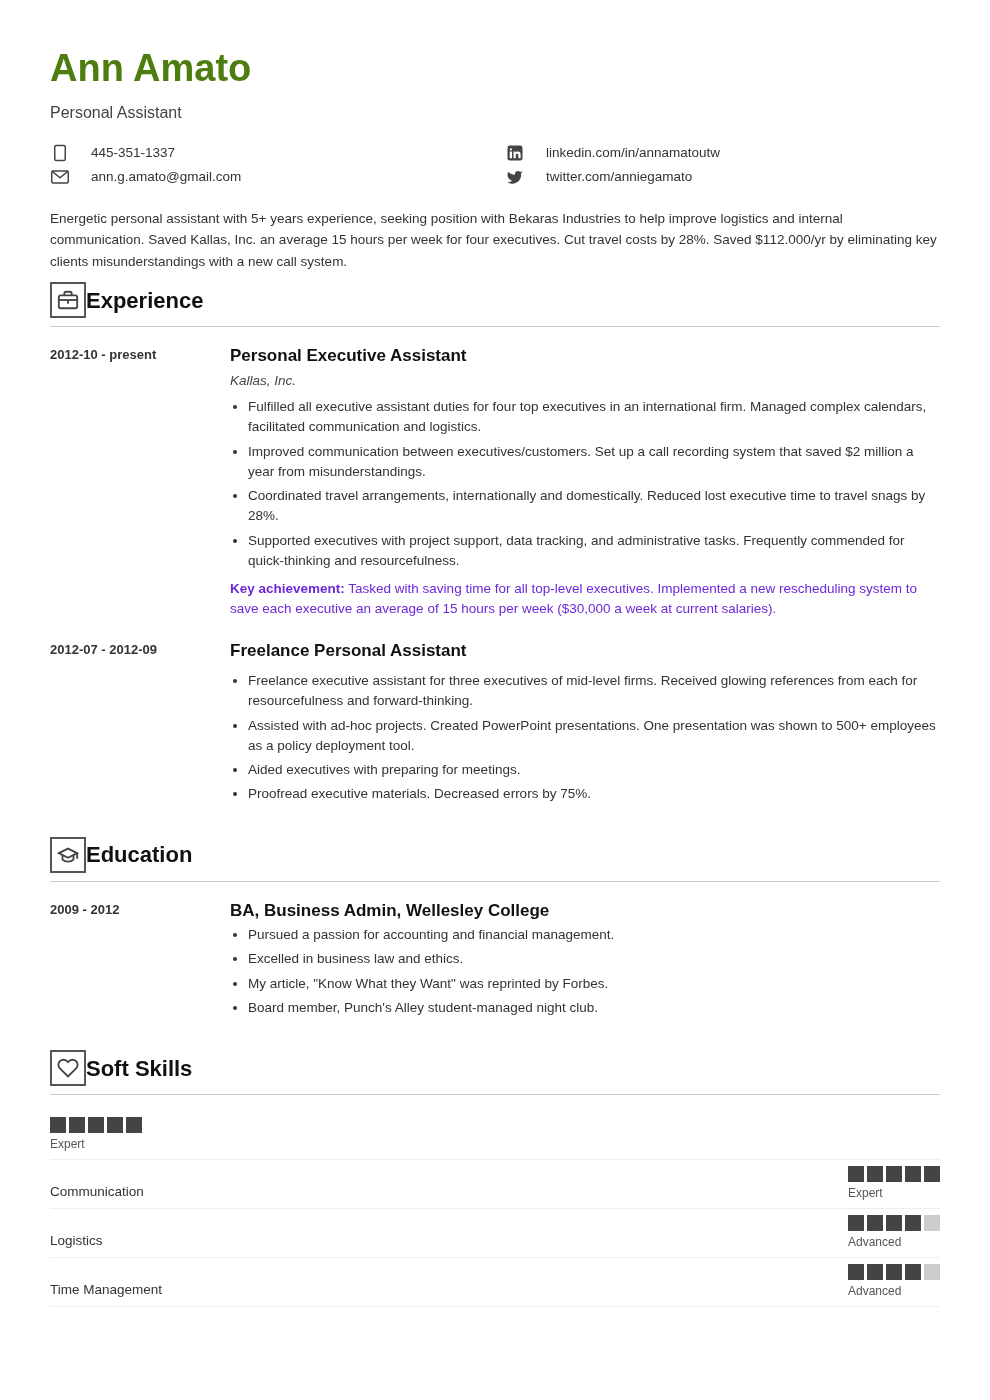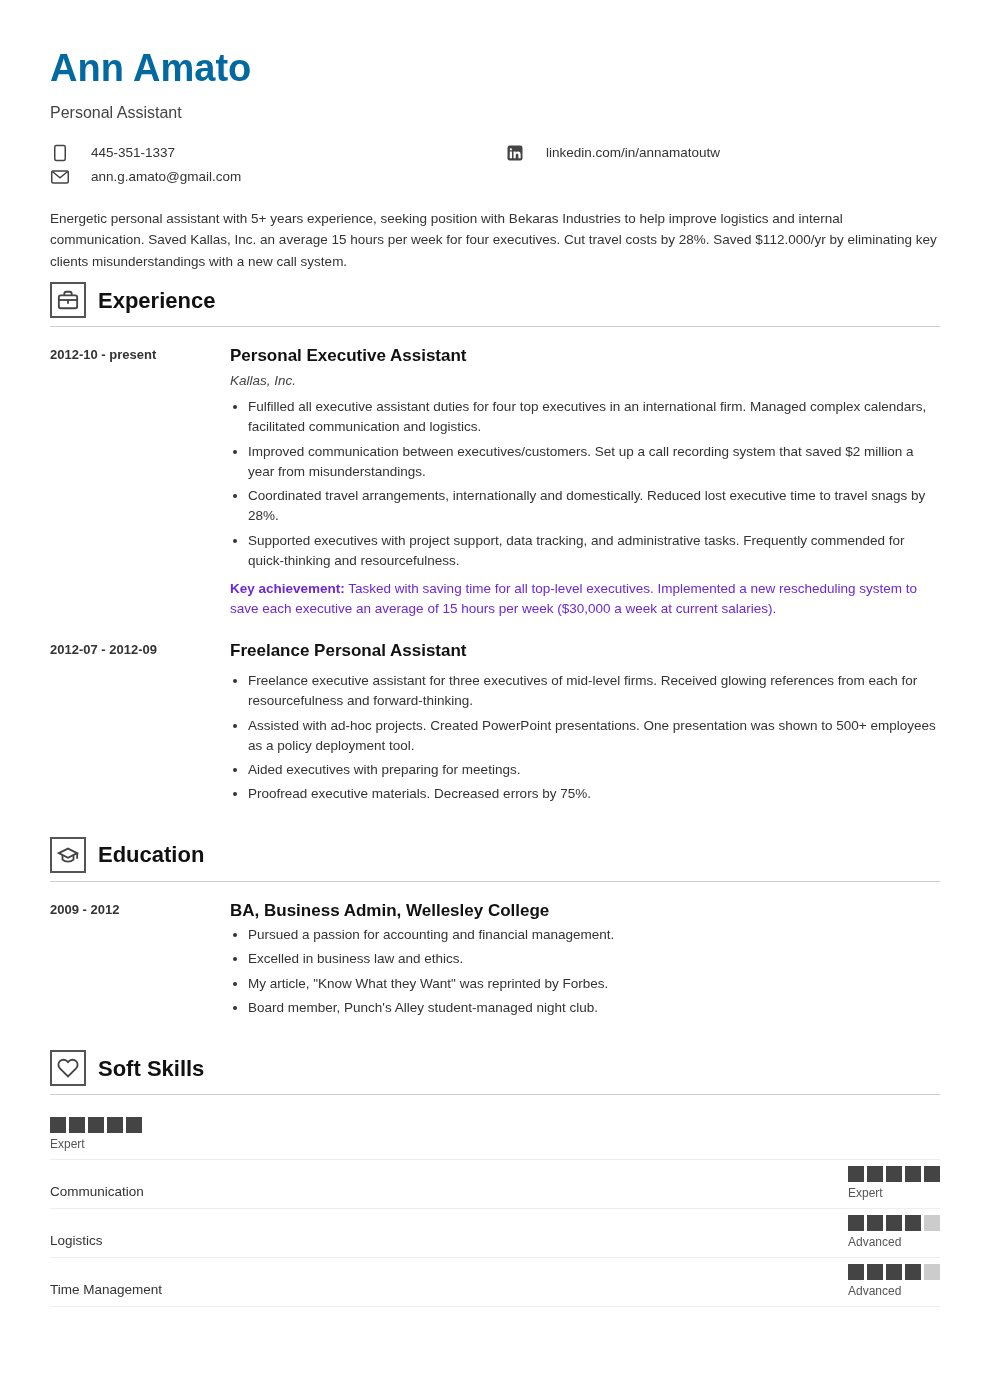--- a/index.html
+++ b/index.html
@@ -11,21 +11,21 @@
       line-height: 1.5;
       padding: 40px 50px;
       max-width: 990px;
       margin: 0 auto;
     }
 
     
     .header-name {
       font-size: 38px;
       font-weight: bold;
-      color: #0369a1;
+      color: #4d7c0f;
       margin-bottom: 4px;
     }
     .header-title {
       font-size: 16px;
       color: #444;
       margin-bottom: 18px;
     }
     .contact-grid {
       display: grid;
       grid-template-columns: 1fr 1fr;
@@ -57,21 +57,20 @@
       margin-bottom: 10px;
     }
 
     
     .section {
       margin-bottom: 24px;
     }
     .section-header {
       display: flex;
       align-items: center;
-      gap: 12px;
       margin-bottom: 8px;
     }
     .section-icon {
       width: 36px;
       height: 36px;
       border: 2px solid #555;
       display: flex;
       align-items: center;
       justify-content: center;
       font-size: 18px;
@@ -202,20 +201,28 @@
       <span>linkedin.com/in/annamatoutw</span>
     </div>
     <div class="contact-item">
       <div class="contact-icon">
         <svg width="18" height="14" viewBox="0 0 24 18" fill="none" stroke="#444" stroke-width="2">
           <rect x="1" y="1" width="22" height="16" rx="2"></rect>
           <polyline points="1,1 12,10 23,1"></polyline>
         </svg>
       </div>
       <span>ann.g.amato@gmail.com</span>
+    </div>
+    <div class="contact-item">
+      <div class="contact-icon">
+        <svg width="18" height="18" viewBox="0 0 24 24" fill="#444">
+          <path d="M22 4s-.7 2.1-2 3.4c1.6 10-9.4 17.3-18 11.6 2.2.1 4.4-.6 6-2C3 15.5.5 9.6 3 5c2.2 2.6 5.6 4.1 9 4-.9-4.2 4-6.6 7-3.8 1.1 0 3-1.2 3-1.2z"></path>
+        </svg>
+      </div>
+      <span>twitter.com/anniegamato</span>
     </div>
   </div>
 </div>
 
 <p class="summary">Energetic personal assistant with 5+ years experience, seeking position with Bekaras Industries to help improve logistics and internal communication. Saved Kallas, Inc. an average 15 hours per week for four executives. Cut travel costs by 28%. Saved $112.000/yr by eliminating key clients misunderstandings with a new call system.</p>
 
 <div class="section">
   <div class="section-header">
     <div class="section-icon">
       <svg width="22" height="22" viewBox="0 0 24 24" fill="none" stroke="#444" stroke-width="2">

